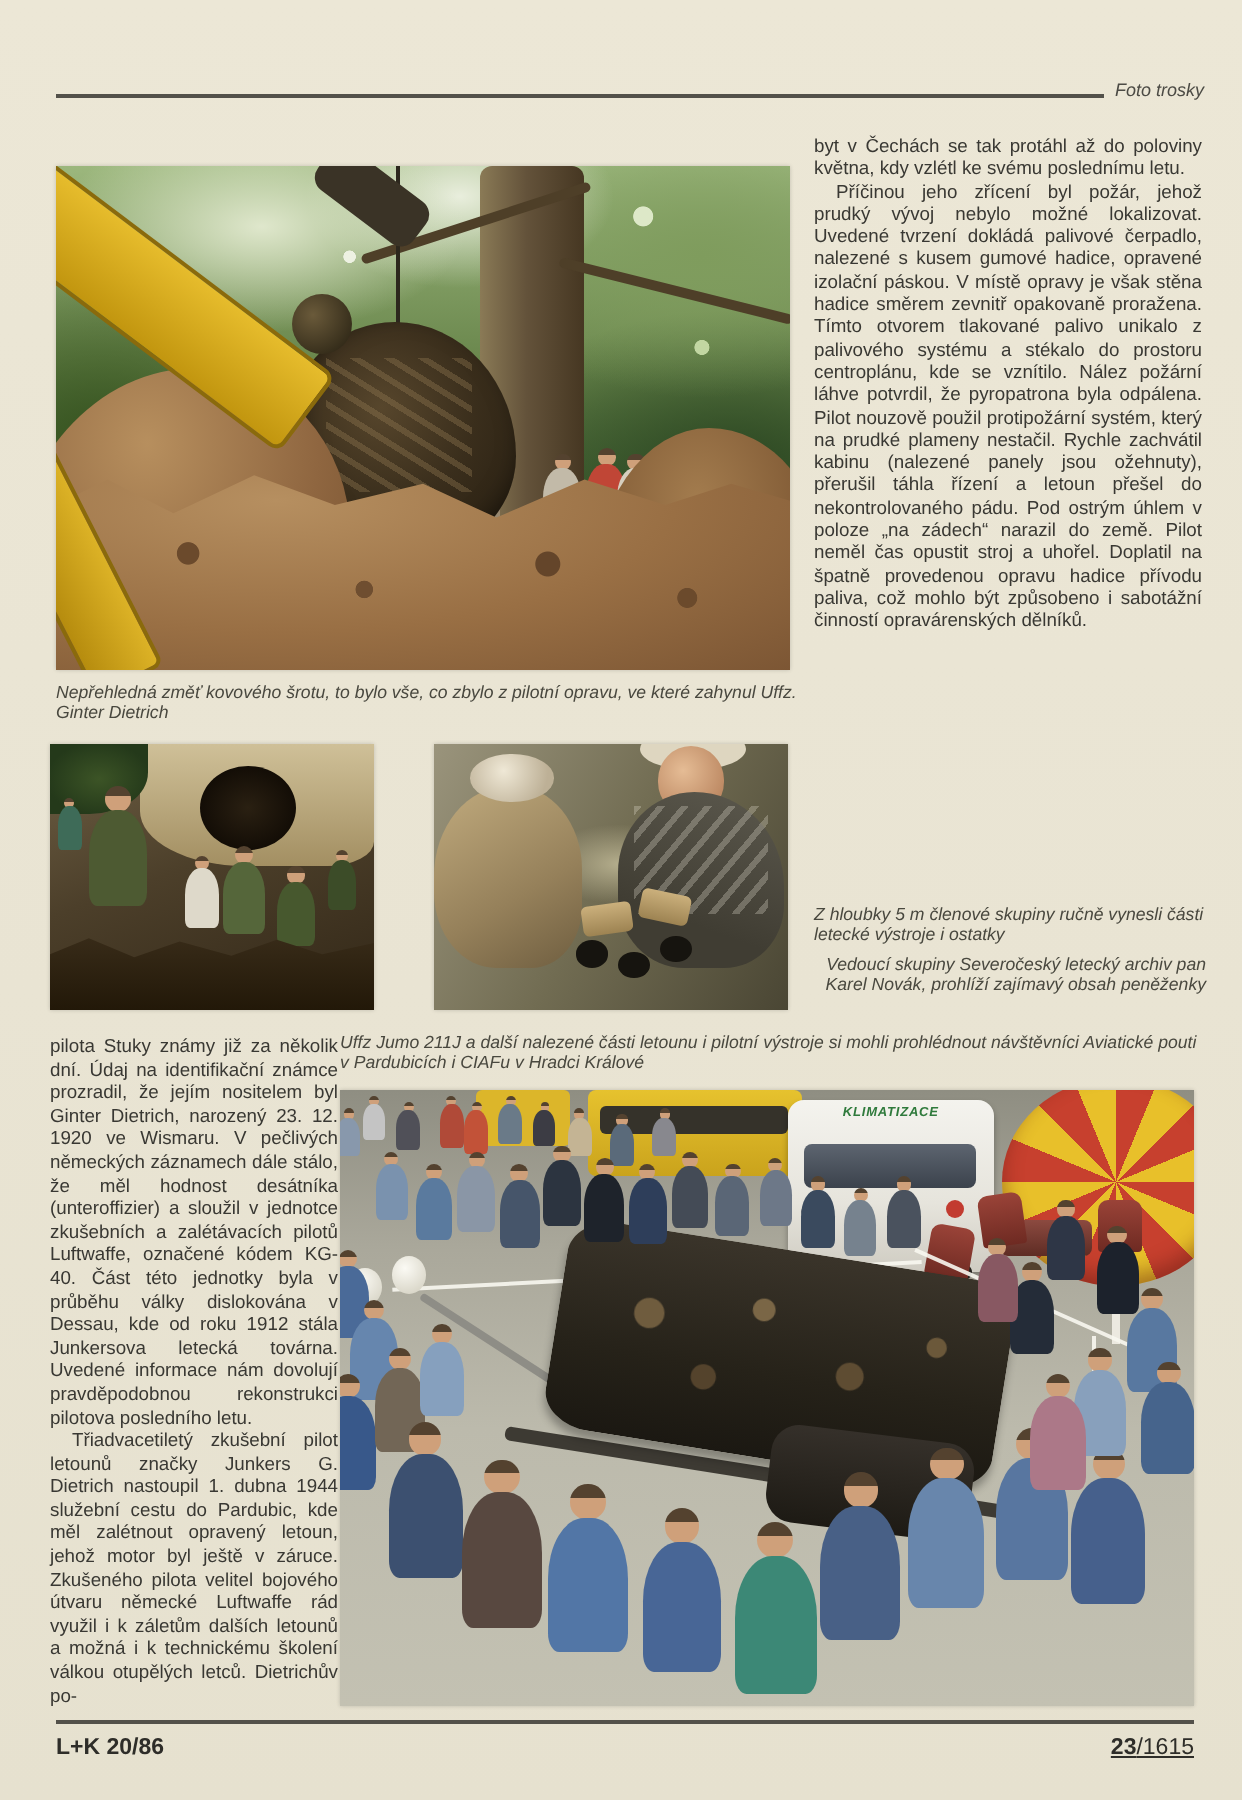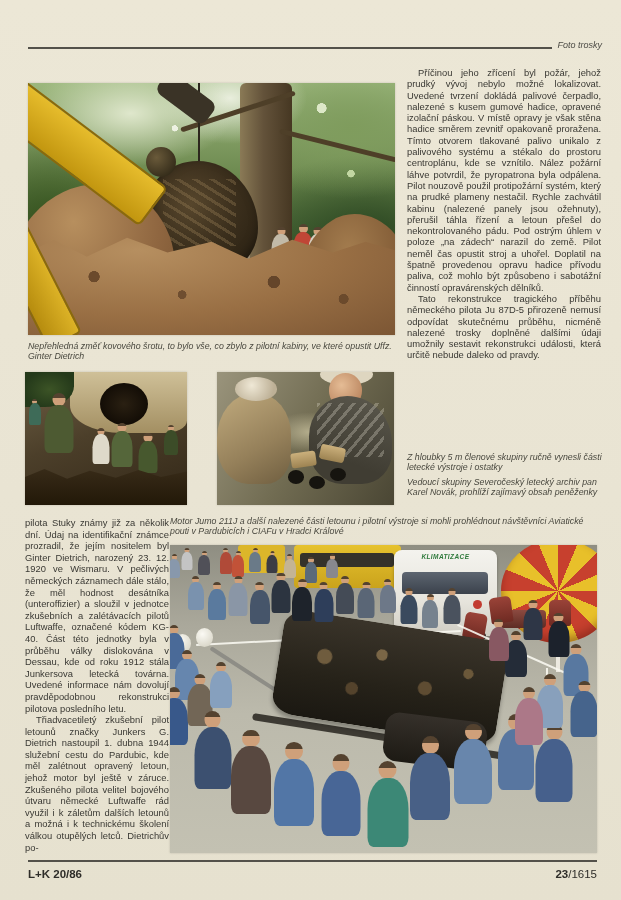--- a/index.html
+++ b/index.html
@@ -6,21 +6,21 @@
   body{
     width:621px;height:900px;position:relative;overflow:hidden;
     background:linear-gradient(180deg,#ece7d6 0%,#e9e4d3 55%,#e6e1cf 100%);
     font-family:"Liberation Sans","DejaVu Sans",sans-serif;
     color:#3a3936;
   }
   
   .rule{position:absolute;height:2px;background:#53514a;}
   .credit{position:absolute;top:40px;right:19px;font-style:italic;font-size:9px;color:#4c4b45;}
   .footer-issue{position:absolute;top:868px;left:28px;font-size:11.5px;font-weight:700;color:#2e2d29;}
-  .footer-page{position:absolute;top:868px;right:24px;font-size:11.5px;color:#2e2d29;}
+  .footer-page{position:absolute;top:868px;right:24px;font-size:11.5px;color:#2e2d29;text-decoration:underline;}
   .footer-page b{font-weight:700;}
   
   .col p{margin:0;text-align:justify;font-size:9.4px;line-height:11.3px;color:#393833;hyphens:auto;}
   .col p.ind{text-indent:11px;}
   .right-col{position:absolute;left:407px;top:67px;width:194px;}
   .left-col{position:absolute;left:25px;top:517px;width:144px;}
   .left-col p{line-height:11.6px;}
   .caption{position:absolute;font-style:italic;font-size:8.8px;line-height:10.4px;color:#49483f;text-align:left;}
   
   .photo{position:absolute;overflow:hidden;background:#888;
@@ -225,21 +225,21 @@
     </div>
   <div class="tp-wreck"></div>
   <div class="tp-mound-l"></div>
   <div class="tp-mound-r"></div>
   <div class="tp-dirt"></div>
   <div class="tp-boom1"></div>
   <div class="tp-boom2"></div>
   <div class="tp-hinge"></div>
   <div class="tp-head"></div>
 </div>
-<div class="caption" style="left:28px;top:341px;width:372px;">Nepřehledná změť kovového šrotu, to bylo vše, co zbylo z pilotní kabiny, ve které opustit Uffz. Ginter Dietrich</div>
+<div class="caption" style="left:28px;top:341px;width:372px;">Nepřehledná změť kovového šrotu, to bylo vše, co zbylo z pilotní opravu, ve které zahynul Uffz. Ginter Dietrich</div>
 
 <div class="photo" style="left:25px;top:372px;width:162px;height:133px;">
   <div class="ml-base"></div>
   <div class="ml-bank"></div>
   <div class="ml-hole"></div>
   <div class="ml-leaf"></div>
   <div class="ml-figs" id="mlfigs">
       <div class="pn" style="left: 6%; top: 20%; height: 26px; width: 12px;">
         <i class="hd"></i>
         <b class="bd" style="background:#3e6b58"></b>
@@ -277,27 +277,27 @@
   <div class="mr-head2"></div>
   <div class="mr-man2"></div>
   <div class="mr-glove" style="left:40%;top:74%;"></div>
   <div class="mr-glove" style="left:52%;top:78%;"></div>
   <div class="mr-glove" style="left:64%;top:72%;"></div>
   <div class="mr-item" style="left:42%;top:60%;transform:rotate(-8deg);"></div>
   <div class="mr-item" style="left:58%;top:56%;transform:rotate(12deg);"></div>
 </div>
 
 <div class="col right-col">
+  <p>byt v Čechách se tak protáhl až do poloviny května, kdy vzlétl ke svému poslednímu letu.</p>
   <p class="ind">Příčinou jeho zřícení byl požár, jehož prudký vývoj nebylo možné lokalizovat. Uvedené tvrzení dokládá palivové čerpadlo, nalezené s kusem gumové hadice, opravené izolační páskou. V místě opravy je však stěna hadice směrem zevnitř opakovaně proražena. Tímto otvorem tlakované palivo unikalo z palivového systému a stékalo do prostoru centroplánu, kde se vznítilo. Nález požární láhve potvrdil, že pyropatrona byla odpálena. Pilot nouzově použil protipožární systém, který na prudké plameny nestačil. Rychle zachvátil kabinu (nalezené panely jsou ožehnuty), přerušil táhla řízení a letoun přešel do nekontrolovaného pádu. Pod ostrým úhlem v poloze „na zádech“ narazil do země. Pilot neměl čas opustit stroj a uhořel. Doplatil na špatně provedenou opravu hadice přívodu paliva, což mohlo být způsobeno i sabotážní činností opravárenských dělníků.</p>
-  <p class="ind">Tato rekonstrukce tragického příběhu německého pilota Ju 87D-5 přirozeně nemusí odpovídat skutečnému průběhu, nicméně nalezené trosky doplněné dalšími údaji umožnily sestavit rekonstrukci události, která určitě nebude daleko od pravdy.</p>
 </div>
 <div class="caption" style="left:407px;top:452px;width:196px;">Z hloubky 5 m členové skupiny ručně vynesli části letecké výstroje i ostatky</div>
-<div class="caption" style="left:407px;top:477px;width:196px;">Vedoucí skupiny Severočeský letecký archiv pan Karel Novák, prohlíží zajímavý obsah peněženky</div>
-
-<div class="caption" style="left:170px;top:516px;width:431px;">Motor Jumo 211J a další nalezené části letounu i pilotní výstroje si mohli prohlédnout návštěvníci Aviatické pouti v Pardubicích i CIAFu v Hradci Králové</div>
+<div class="caption" style="left:407px;top:477px;width:196px;text-align:right;">Vedoucí skupiny Severočeský letecký archiv pan Karel Novák, prohlíží zajímavý obsah peněženky</div>
+
+<div class="caption" style="left:170px;top:516px;width:431px;">Uffz Jumo 211J a další nalezené části letounu i pilotní výstroje si mohli prohlédnout návštěvníci Aviatické pouti v Pardubicích i CIAFu v Hradci Králové</div>
 
 <div class="col left-col">
   <p>pilota Stuky známy již za několik dní. Údaj na identifikační známce prozradil, že jejím nositelem byl Ginter Dietrich, narozený 23. 12. 1920 ve Wismaru. V pečlivých německých záznamech dále stálo, že měl hodnost desátníka (unteroffizier) a sloužil v jednotce zkušebních a zalétávacích pilotů Luftwaffe, označené kódem KG-40. Část této jednotky byla v průběhu války dislokována v Dessau, kde od roku 1912 stála Junkersova letecká továrna. Uvedené informace nám dovolují pravděpodobnou rekonstrukci pilotova posledního letu.</p>
   <p class="ind">Třiadvacetiletý zkušební pilot letounů značky Junkers G. Dietrich nastoupil 1. dubna 1944 služební cestu do Pardubic, kde měl zalétnout opravený letoun, jehož motor byl ještě v záruce. Zkušeného pilota velitel bojového útvaru německé Luftwaffe rád využil i k záletům dalších letounů a možná i k technickému školení válkou otupělých letců. Dietrichův po-</p>
 </div>
 
 <div class="photo" style="left:170px;top:545px;width:427px;height:308px;">
   <div class="bp-ground"></div>
   <div class="bp-bus2"></div>
   <div class="bp-bus"></div>

